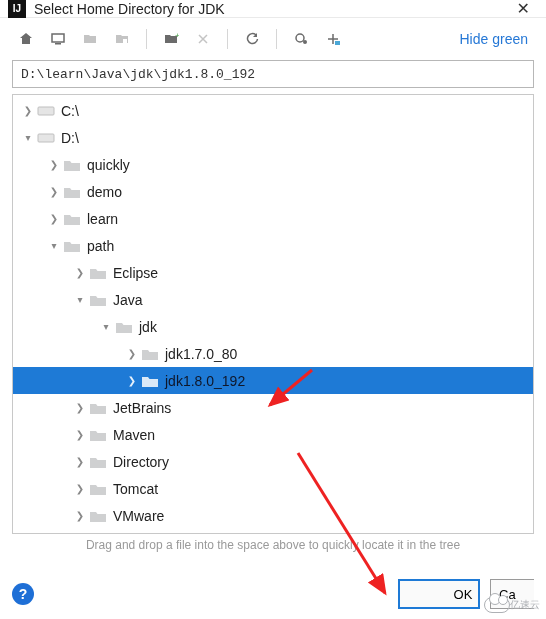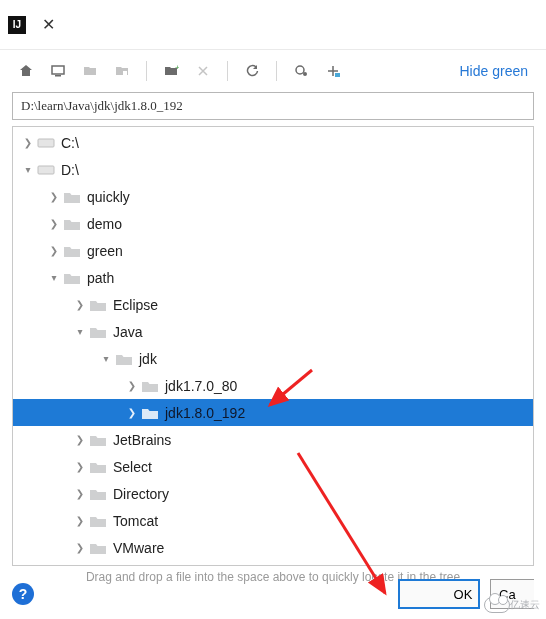--- a/index.html
+++ b/index.html
@@ -7,21 +7,21 @@
       width: 546px;
       height: 619px;
       font-family: "Segoe UI", Tahoma, sans-serif;
       font-size: 13px;
       background: #fff;
       position: relative;
       overflow: hidden;
     }
     
     .titlebar {
-      height: 50px;
+      height: 18px;
       display: flex;
       align-items: center;
       padding: 0 8px;
       border-bottom: 1px solid #eaeaea;
     }
     .app-icon {
       width: 18px; height: 18px;
       background: #111;
       display: flex; align-items: center; justify-content: center;
       color: #fff; font-size: 10px; font-weight: bold;
@@ -51,21 +51,21 @@
     .hide-path { color: #2678d6; font-size: 14px; cursor: pointer; padding: 0 6px; }
 
     
     .path-row { padding: 0 12px 6px 12px; }
     .path-input {
       width: 100%;
       height: 28px;
       border: 1px solid #b7b7b7;
       padding: 0 8px;
       font-size: 13px;
-      font-family: Liberation Serif, serif;
+      font-family: Liberation Mono, monospace;
       color: #333;
       outline: none;
     }
 
     
     .tree-wrap {
       margin: 0 12px;
       border: 1px solid #c8c8c8;
       height: 440px;
       overflow: auto;
@@ -178,20 +178,21 @@
       background: #fff;
     }
     .wm-cloud::before { width: 10px; height: 10px; top: -5px; left: 4px; }
     .wm-cloud::after  { width: 8px;  height: 8px;  top: -3px; left: 13px; }
   </style>
 </head>
 <body>
 
 <div class="titlebar">
   <div class="app-icon">IJ</div>
+  <div class="titlebar-text">Select Home Directory for JDK</div>
   <div class="close-x">✕</div>
 </div>
 
 <div class="toolbar">
   <div class="tbtn">
     <svg viewBox="0 0 16 16">
         <path fill="currentColor" d="M8 2l6 5h-2v6H4V7H2z"></path>
       </svg>
   </div>
   <div class="tbtn">
@@ -289,21 +290,21 @@
         </span>
         <span class="nlabel">demo</span>
       </div>
       <div class="node" style="padding-left: 34px;">
         <span class="chev">❯</span>
         <span class="nicon">
           <svg class="folder-icon" width="18" height="14" viewBox="0 0 18 14">
             <path d="M1 3h6l1.5 2H17v8H1z"></path>
           </svg>
         </span>
-        <span class="nlabel">green</span>
+        <span class="nlabel">learn</span>
       </div>
       <div class="node" style="padding-left: 34px;">
         <span class="chev">▾</span>
         <span class="nicon">
           <svg class="folder-icon" width="18" height="14" viewBox="0 0 18 14">
             <path d="M1 3h6l1.5 2H17v8H1z"></path>
           </svg>
         </span>
         <span class="nlabel">path</span>
       </div>
@@ -361,21 +362,21 @@
         </span>
         <span class="nlabel">JetBrains</span>
       </div>
       <div class="node" style="padding-left: 60px;">
         <span class="chev">❯</span>
         <span class="nicon">
           <svg class="folder-icon" width="18" height="14" viewBox="0 0 18 14">
             <path d="M1 3h6l1.5 2H17v8H1z"></path>
           </svg>
         </span>
-        <span class="nlabel">Select</span>
+        <span class="nlabel">Maven</span>
       </div>
       <div class="node" style="padding-left: 60px;">
         <span class="chev">❯</span>
         <span class="nicon">
           <svg class="folder-icon" width="18" height="14" viewBox="0 0 18 14">
             <path d="M1 3h6l1.5 2H17v8H1z"></path>
           </svg>
         </span>
         <span class="nlabel">Directory</span>
       </div>

